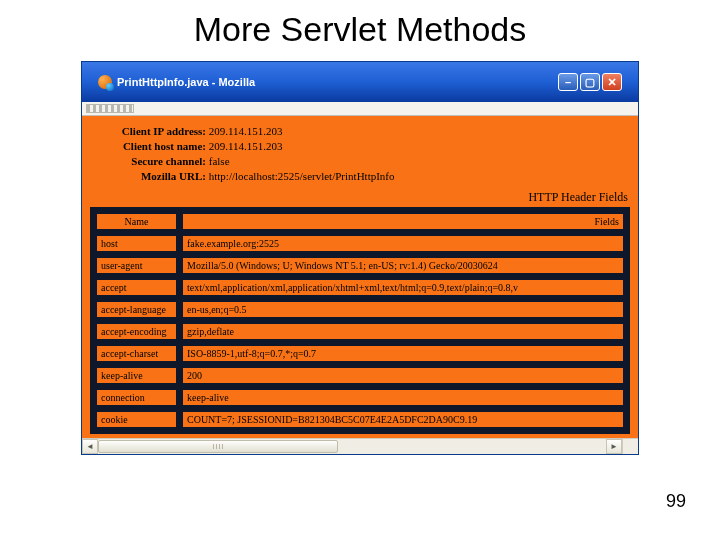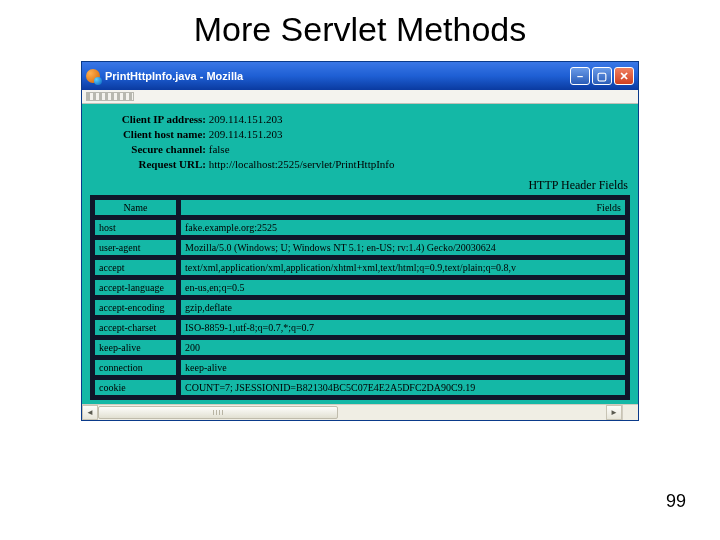--- a/index.html
+++ b/index.html
@@ -20,24 +20,24 @@
   }
   .browser-window {
     width: 558px;
     margin: 0 auto;
     border: 1px solid #0a3a8a;
     background: #fff;
     font-size: 10px;
   }
   .titlebar {
     background: linear-gradient(to bottom, #3a77e6 0%, #1e5fd4 50%, #0a3aa0 100%);
-    height: 28px;
+    height: 40px;
     display: flex;
     align-items: center;
-    padding: 0 4px;
+    padding: 0 16px;
     color: #fff;
     font-weight: bold;
     font-size: 11px;
   }
   .titlebar-icon {
     width: 14px; height: 14px;
     background: radial-gradient(circle at 30% 30%, #ffb050, #d06000);
     border-radius: 50%;
     margin-right: 5px;
     position: relative;
@@ -69,42 +69,42 @@
     height: 14px;
     padding: 2px 4px;
   }
   .throbber {
     width: 48px; height: 9px;
     background: repeating-linear-gradient(90deg, #b8b8b0 0 3px, #f4f3ee 3px 6px);
     border: 1px solid #b8b8b0;
   }
   .content {
     padding: 6px 8px 4px 8px;
-    background: #14b8a6;
+    background: #f97316;
     font-family: 'Times New Roman', serif;
     font-size: 11px;
   }
   .info-row { margin: 3px 0; }
   .info-label { font-weight: bold; display: inline-block; text-align: right; width: 116px; }
   .info-val { font-weight: normal; }
   .header-caption {
     text-align: right;
     font-family: 'Times New Roman', serif;
     font-size: 12px;
     margin: 8px 2px 2px 0;
   }
   table.hdr {
     width: 100%;
     border-collapse: collapse;
     font-family: 'Times New Roman', serif;
     font-size: 10px;
     table-layout: fixed;
   }
   table.hdr th, table.hdr td {
-    border: 5px solid #0f172a;
+    border: 7px solid #0f172a;
     padding: 2px 4px;
     text-align: left;
     white-space: nowrap;
     overflow: hidden;
   }
   table.hdr th { font-weight: normal; }
   table.hdr th.name-col { width: 80px; text-align: center; }
   table.hdr th.val-col { text-align: right; }
   .scrollbar-h {
     height: 16px;
@@ -175,21 +175,21 @@
     </div>
     <div class="info-row">
       <span class="info-label">Client host name:</span>
       <span class="info-val">209.114.151.203</span>
     </div>
     <div class="info-row">
       <span class="info-label">Secure channel:</span>
       <span class="info-val">false</span>
     </div>
     <div class="info-row">
-      <span class="info-label">Request URL:</span>
+      <span class="info-label">Mozilla URL:</span>
       <span class="info-val">http://localhost:2525/servlet/PrintHttpInfo</span>
     </div>
 
     <div class="header-caption">HTTP Header Fields</div>
 
     <table class="hdr">
       <colgroup>
           <col style="width:86px">
           <col>
         </colgroup>

